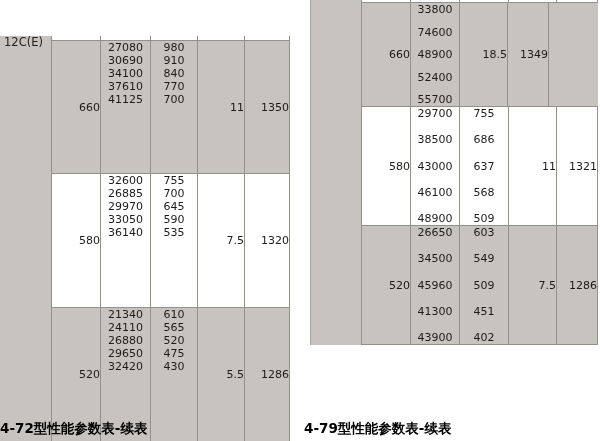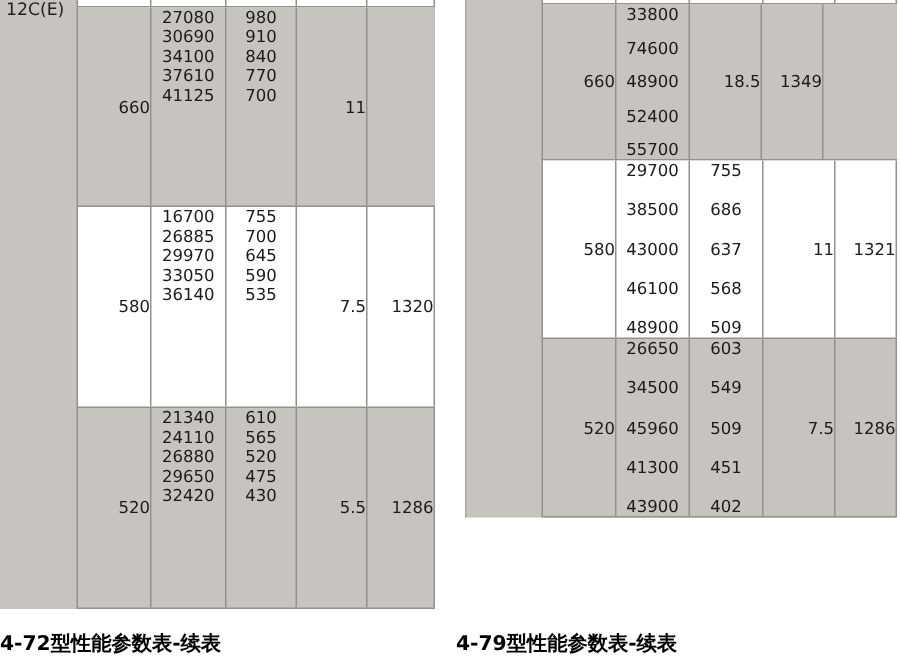--- a/index.html
+++ b/index.html
@@ -2,21 +2,21 @@
 <html><head>
 <meta charset="utf-8">
 <style>
   html,body{margin:0;padding:0;background:#fff;}
   .canvas{
     position:relative;width:600px;height:441px;background:#ffffff;
     font-family:"DejaVu Sans","Liberation Sans",sans-serif;
     color:#1b1b1b;overflow:hidden;
   }
   .tbl{position:absolute;top:0;}
-  .tbl-left{left:0;width:290px;height:406px;}
+  .tbl-left{left:0;width:290px;height:406px;margin-top:36px;}
   .tbl-right{left:310px;width:288px;height:345px;}
 
   .col1{
     position:absolute;left:0;top:0;bottom:0;background:#c7c4bf;
     border-right:1px solid #92928a;box-sizing:border-box;
   }
   .tbl-left .col1{width:52px;}
   .tbl-right .col1{width:52px;border-left:1px solid #a5a59e;}
   .corner-label{
     position:absolute;top:-1px;left:4px;font-size:11.5px;color:#222;
@@ -91,28 +91,31 @@
         <div class="cell c4 list">
           <span>980</span>
           <span>910</span>
           <span>840</span>
           <span>770</span>
           <span>700</span>
         </div>
         <div class="cell c5">
           <span>11</span>
         </div>
+        <div class="cell c6">
+          <span>1350</span>
+        </div>
       </div>
 
       <div class="row sec plain" style="height:134px">
         <div class="cell c2">
           <span>580</span>
         </div>
         <div class="cell c3 list">
-          <span>16700</span>
+          <span>32600</span>
           <span>26885</span>
           <span>29970</span>
           <span>33050</span>
           <span>36140</span>
         </div>
         <div class="cell c4 list">
           <span>755</span>
           <span>700</span>
           <span>645</span>
           <span>590</span>

